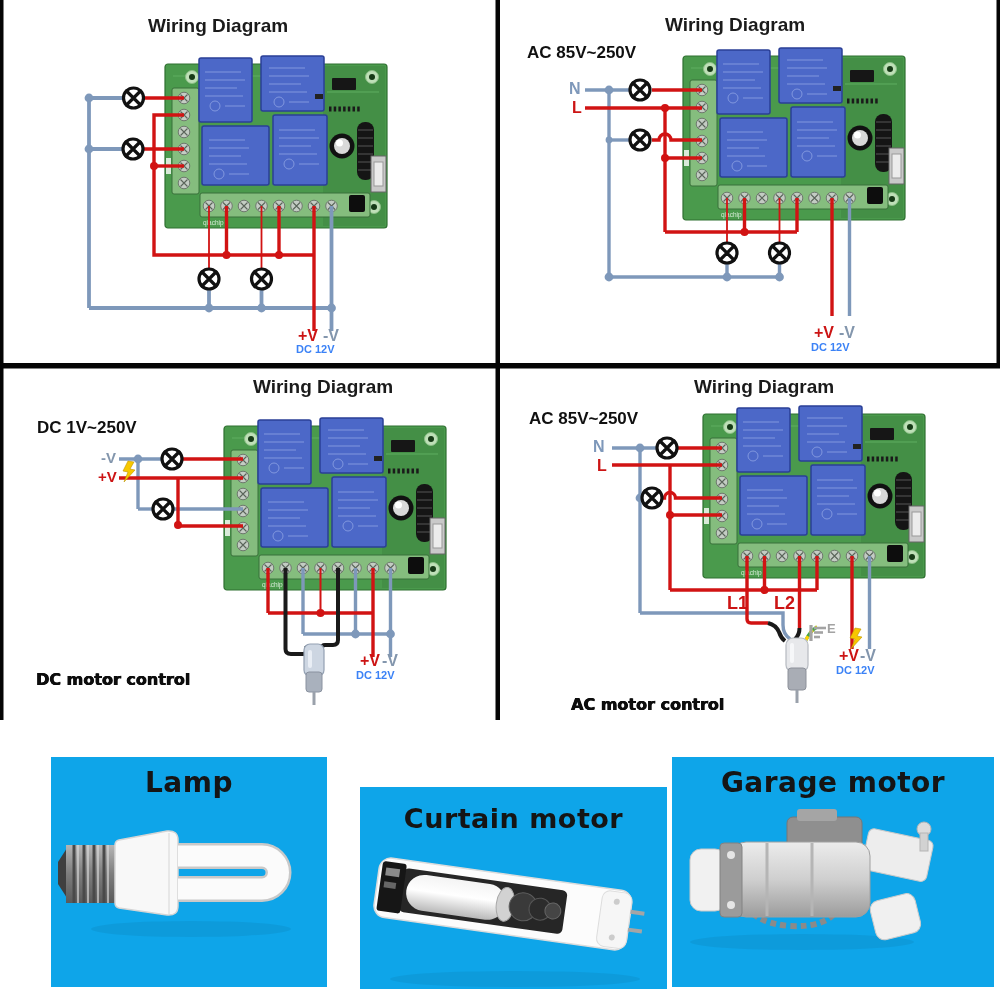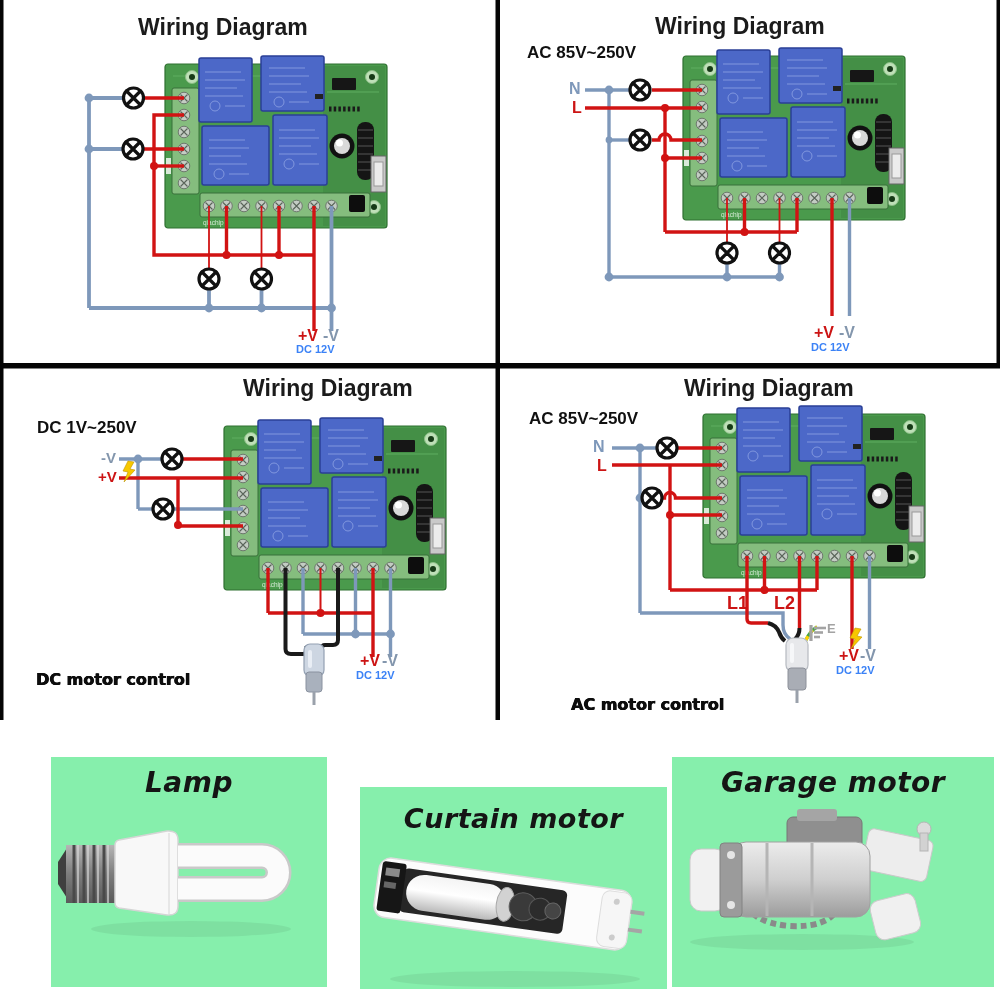--- a/index.html
+++ b/index.html
@@ -1,31 +1,31 @@
 <!DOCTYPE html>
 <html><head>
 <meta charset="utf-8">
 <style>
   html,body{margin:0;padding:0;background:#fff;}
   #page{position:relative;width:1000px;height:989px;background:#ffffff;overflow:hidden;
         font-family:"Liberation Sans",sans-serif;}
   svg{display:block;}
   .abs{position:absolute;line-height:1;white-space:nowrap;}
-  .title{font-size:23px;font-weight:bold;color:#1b1b1b;width:160px;text-align:center;}
+  .title{font-size:19px;font-weight:bold;color:#1b1b1b;width:160px;text-align:center;}
   .voltage{font-size:17px;font-weight:bold;color:#101010;}
   .nlab{font-size:16px;font-weight:bold;color:#7e98ba;}
   .llab{font-size:16px;font-weight:bold;color:#cc1414;}
   .pv{font-size:16px;font-weight:bold;color:#cc1414;}
   .mv{font-size:16px;font-weight:bold;color:#8396ad;}
   .supply{font-size:11px;font-weight:bold;color:#3b82f6;}
   .l12{font-size:18px;font-weight:bold;color:#cc1414;}
   .earth{font-size:13px;font-weight:bold;color:#a3a3a3;}
   .caption{font-family:"DejaVu Sans",sans-serif;font-size:16px;font-weight:bold;color:#0d0d0d;
            text-shadow:0.5px 0 0 currentColor,-0.3px 0 0 currentColor;}
-  .card{position:absolute;background:#86efac;font-style:italic;}
+  .card{position:absolute;background:#0ea5e9;}
   .card h2{margin:0;text-align:center;font-family:"DejaVu Sans",sans-serif;font-weight:bold;
            color:#151515;letter-spacing:0.5px;}
   .card svg{position:absolute;left:0;top:0;}
 </style>
 </head>
 <body>
 
 <div id="page">
 
 <svg width="1000" height="989" viewBox="0 0 1000 989">

